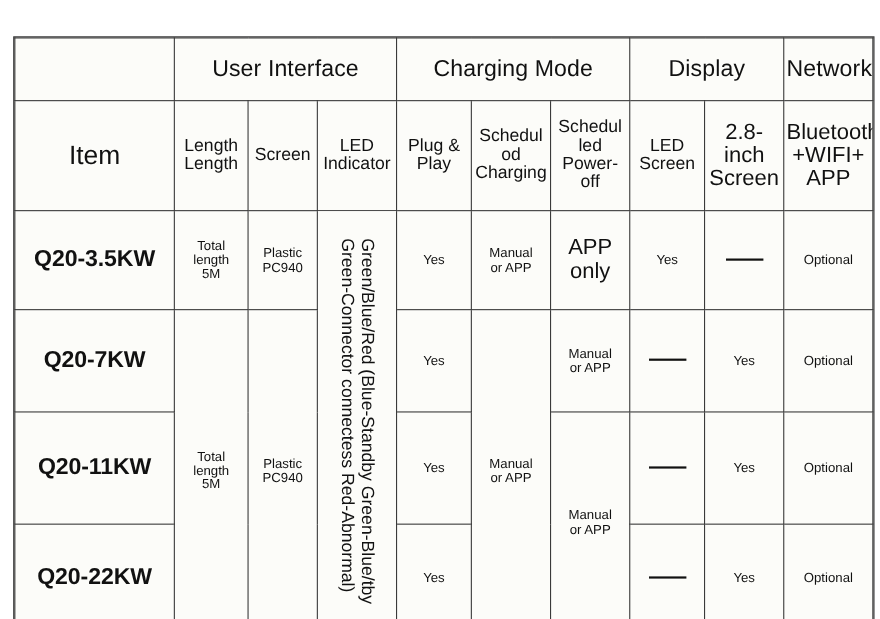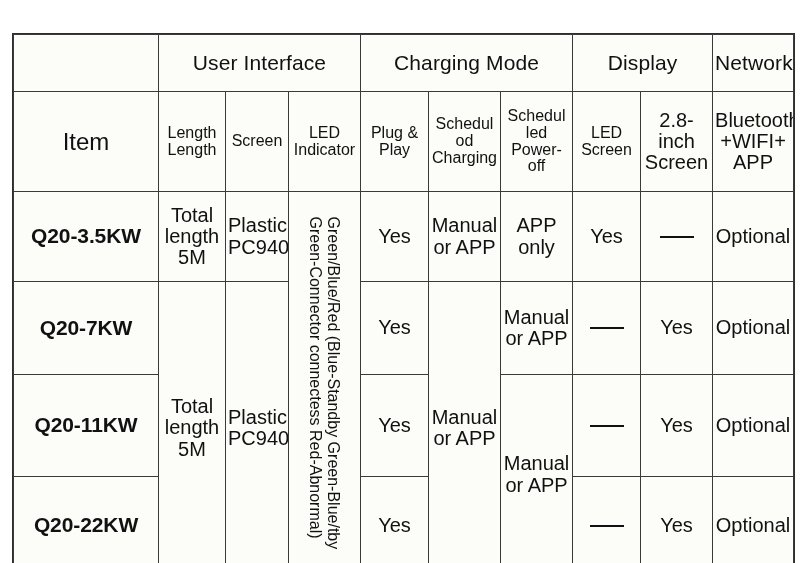--- a/index.html
+++ b/index.html
@@ -77,21 +77,21 @@
     font-weight: 400;
   }
 
   
   .model {
     font-size: 21px;
     font-weight: 700;
     letter-spacing: -0.1px;
   }
   .val {
-    font-size: 20px;
+    font-size: 12px;
     font-weight: 400;
   }
   .val.small {
     font-size: 20px;
   }
   .dash {
     font-size: 16px;
     letter-spacing: 0;
   }
   .dash span {

